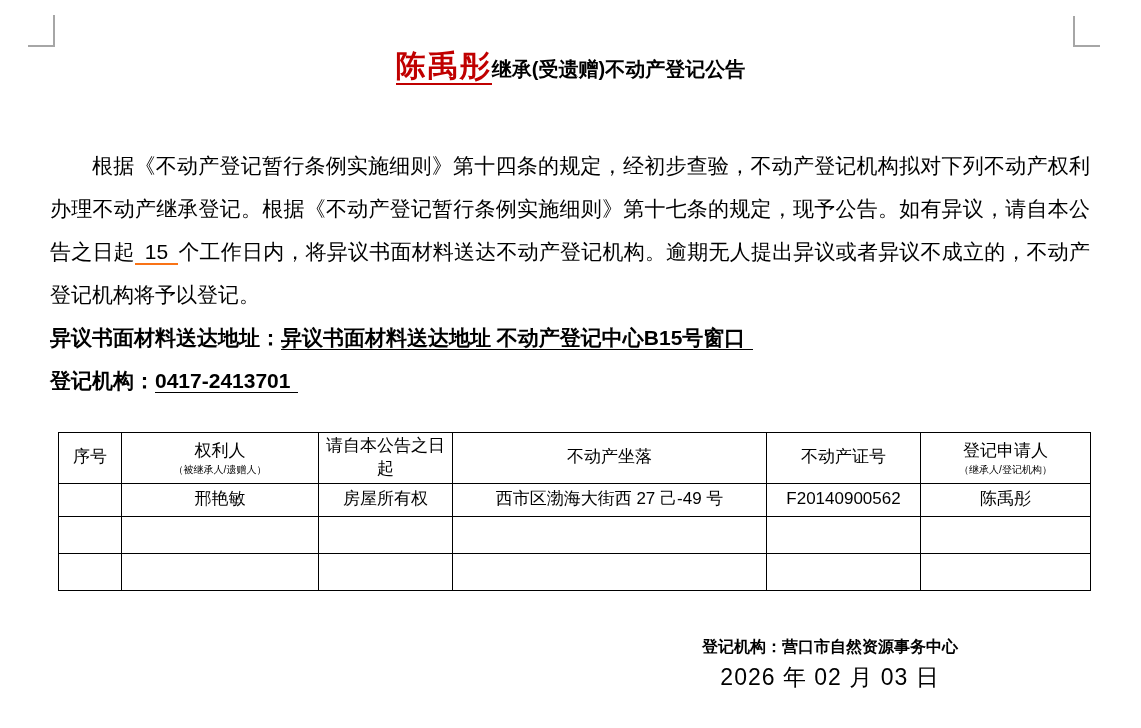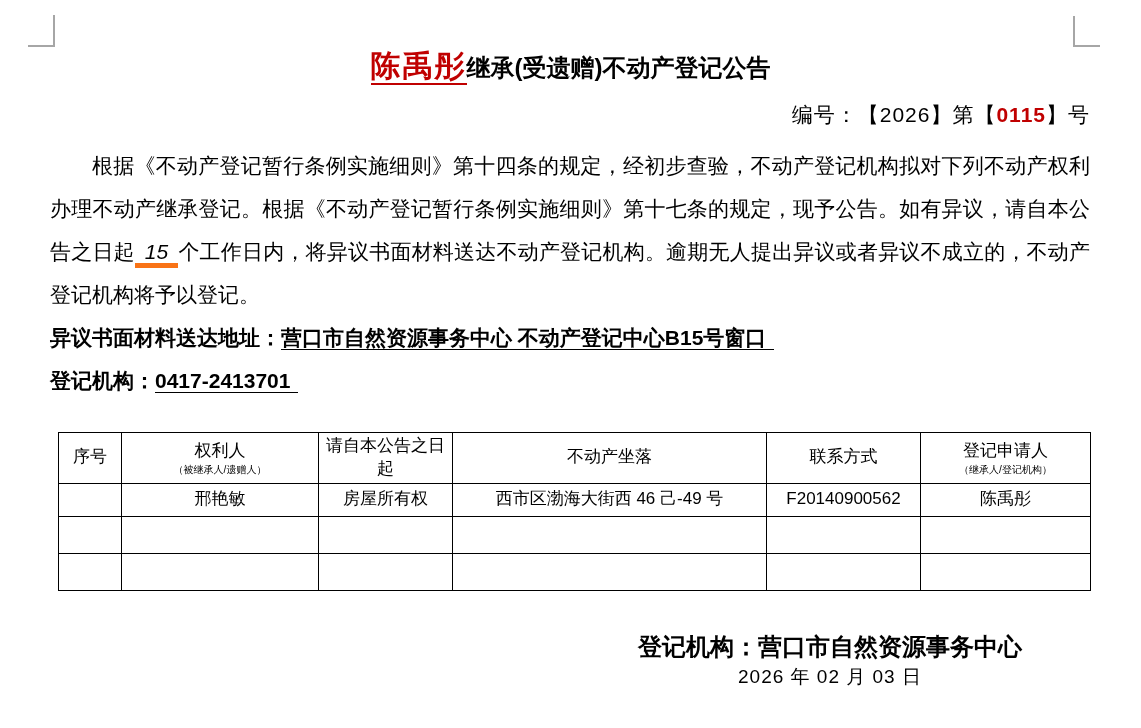--- a/index.html
+++ b/index.html
@@ -28,40 +28,39 @@
   .title-line {
     position:absolute; top:46px; left:0; width:100%;
     text-align:center; white-space:nowrap;
   }
   .title-name {
     font-size:30px; font-weight:bold; color:#c00000;
     border-bottom:2px solid #c00000; padding-bottom:1px;
     letter-spacing:2px;
   }
   .title-rest {
-    font-size:24px; font-weight:bold; color:#000;
+    font-size:20px; font-weight:bold; color:#000;
   }
   
   .doc-number {
     position:absolute; top:101px; right:51px;
     font-size:21px; letter-spacing:1px;
   }
   .doc-number .num { color:#c00000; font-weight:bold; }
   
   .body-block {
     position:absolute; top:144px; left:50px; width:1040px;
     font-size:21px; line-height:43px;
   }
   .para {
     text-indent:2em; text-align:justify;
   }
   .u-days {
-    border-bottom:5px solid #f97316;
+    border-bottom:2px solid #f97316;
     padding:0 10px;
-    font-style:italic;
   }
   .field-line { font-weight:bold; }
   .field-line .u-val {
     border-bottom:1px solid #000;
     padding-right:8px;
   }
   
   .reg-table {
     position:absolute; top:432px; left:58px;
   }
@@ -78,65 +77,64 @@
   tr.hdr td { height:49px; }
   tr.r1 td { height:33px;margin-top:8px; }
   tr.r2 td { height:37px; }
   tr.r3 td { height:37px; }
   .hdr-sub { font-size:10px; display:block; }
   
   .footer-block {
     position:absolute; top:632px; left:600px; width:460px;
     text-align:center;
   }
-  .footer-org { font-size:24px; font-weight:bold; line-height:30px; }
-  .footer-date { font-size:19px; line-height:30px; letter-spacing:1px; }
+  .footer-org { font-size:16px; font-weight:bold; line-height:30px; }
+  .footer-date { font-size:23px; line-height:30px; letter-spacing:1px; }
 </style>
 </head>
 <body>
 
 <div class="page">
 
   <div class="corner-tl"></div>
   <div class="corner-tr"></div>
 
   <div class="title-line"><span class="title-name">陈禹彤</span><span class="title-rest">继承(受遗赠)不动产登记公告</span></div>
 
-  <div class="doc-number"><span>编号：【2026】第【</span><span class="num">0115</span><span>】号</span></div>
 
   <div class="body-block">
     <p class="para"><span>根据《不动产登记暂行条例实施细则》第十四条的规定，经初步查验，不动产登记机构拟对下列不动产权利办理不动产继承登记。根据《不动产登记暂行条例实施细则》第十七条的规定，现予公告。如有异议，请自本公告之日起</span><span class="u-days">15</span><span>个工作日内，将异议书面材料送达不动产登记机构。逾期无人提出异议或者异议不成立的，不动产登记机构将予以登记。</span></p>
-    <div class="field-line"><span>异议书面材料送达地址：</span><span class="u-val">营口市自然资源事务中心 不动产登记中心B15号窗口</span></div>
+    <div class="field-line"><span>异议书面材料送达地址：</span><span class="u-val">异议书面材料送达地址 不动产登记中心B15号窗口</span></div>
     <div class="field-line"><span>登记机构：</span><span class="u-val">0417-2413701</span></div>
   </div>
 
   <div class="reg-table">
     <table>
       <colgroup>
         <col style="width:63px">
           <col style="width:197px">
           <col style="width:134px">
         <col style="width:314px">
           <col style="width:154px">
           <col style="width:170px">
       </colgroup>
       <tbody>
         <tr class="hdr">
           <td><span>序号</span></td>
           <td><span>权利人</span><span class="hdr-sub">（被继承人/遗赠人）</span></td>
           <td><span>请自本公告之日起</span></td>
           <td><span>不动产坐落</span></td>
-          <td><span>联系方式</span></td>
+          <td><span>不动产证号</span></td>
           <td><span>登记申请人</span><span class="hdr-sub">（继承人/登记机构）</span></td>
         </tr>
         <tr class="r1">
           <td></td>
           <td>邢艳敏</td>
           <td>房屋所有权</td>
-          <td>西市区渤海大街西 46 己-49 号</td>
+          <td>西市区渤海大街西 27 己-49 号</td>
           <td>F20140900562</td>
           <td>陈禹彤</td>
         </tr>
         <tr class="r2">
           <td></td>
           <td></td>
           <td></td>
           <td></td>
           <td></td>
           <td></td>

